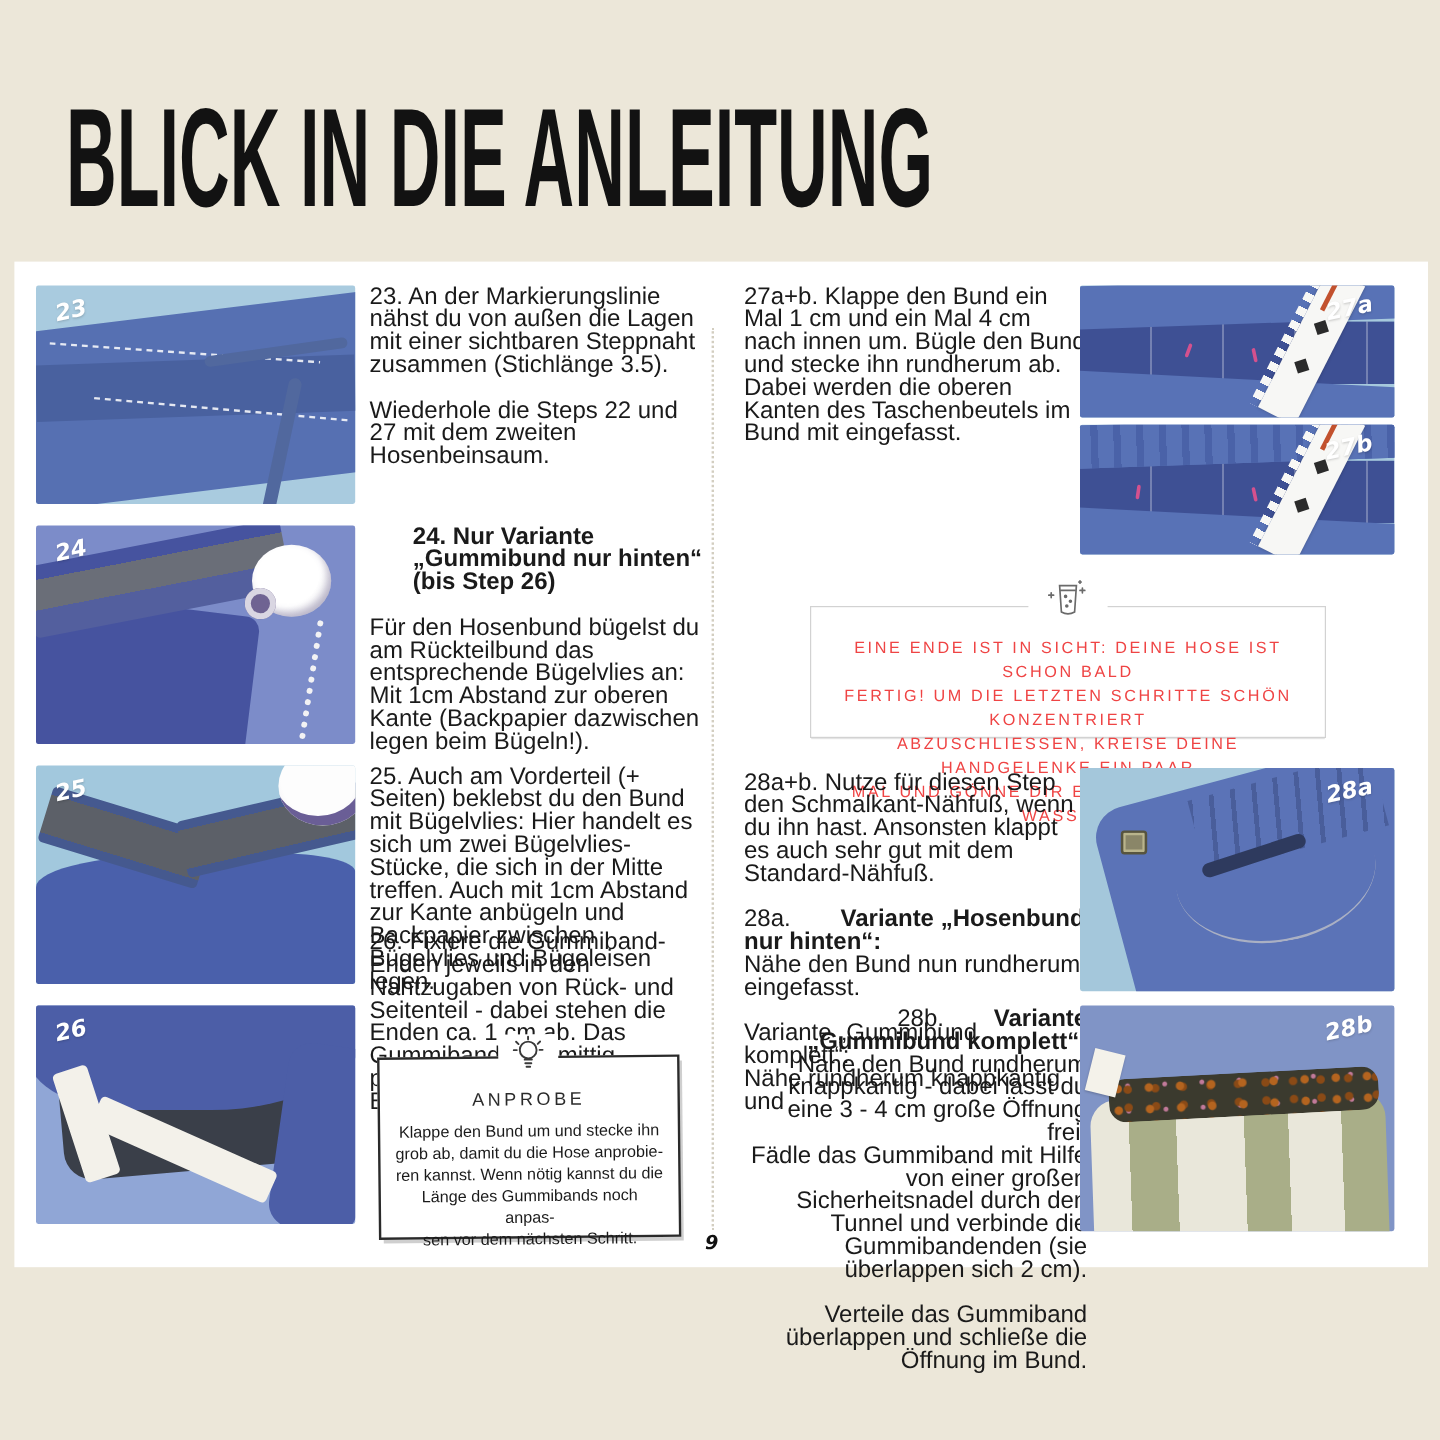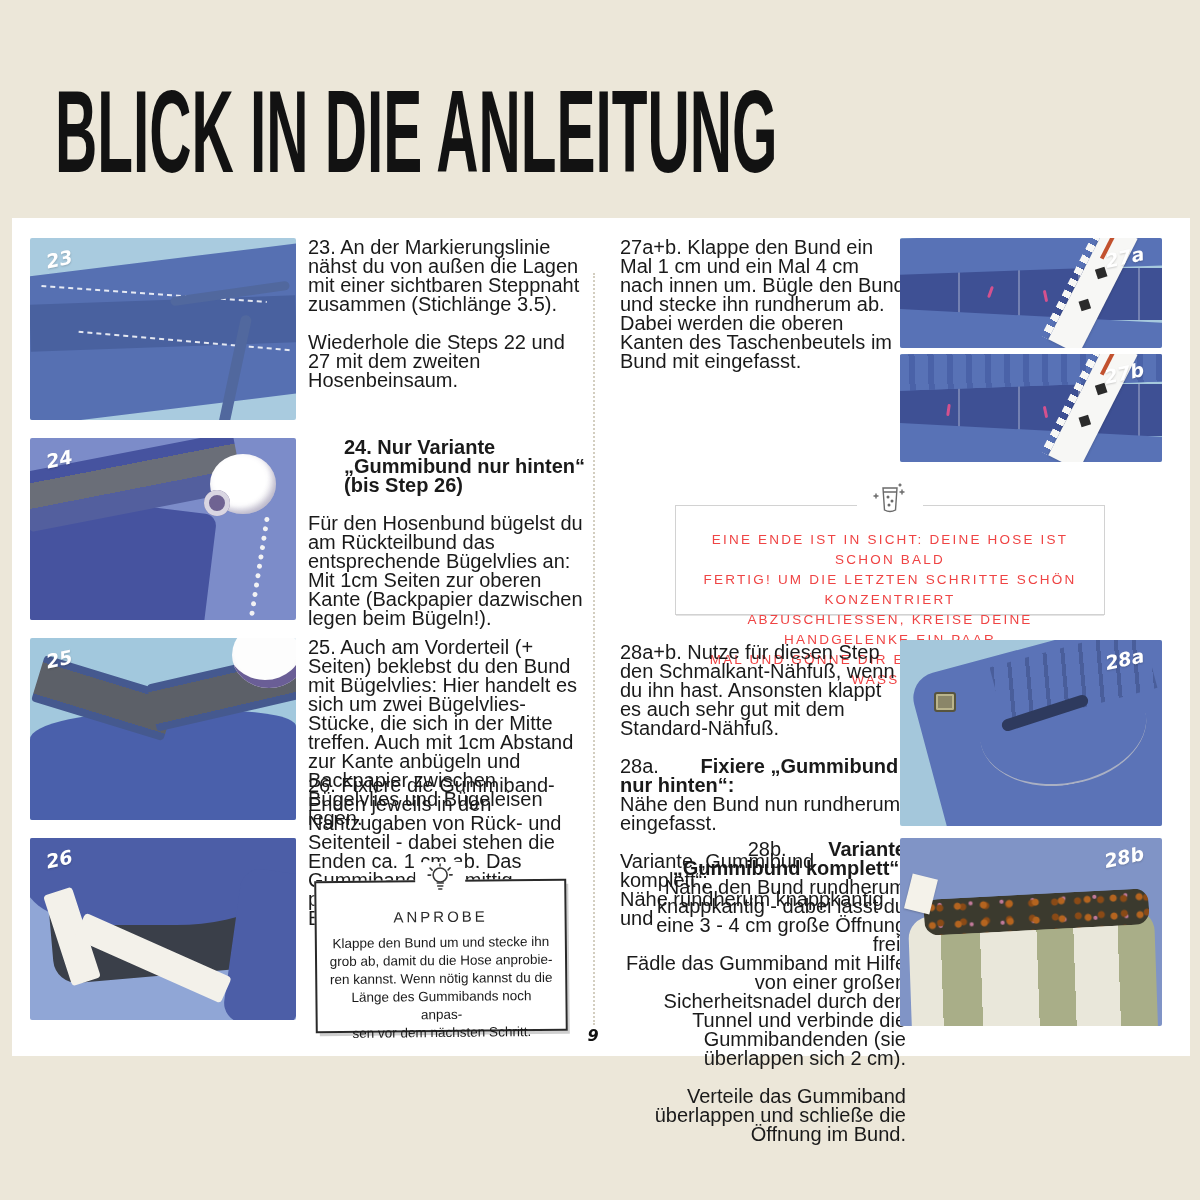--- a/index.html
+++ b/index.html
@@ -186,21 +186,21 @@
     <span class="num num-left">26</span>
   </div>
 
   <div class="step col-left" style="top:20px;">
     <p>23. An der Markierungslinie nähst du von außen die Lagen mit einer sichtbaren Steppnaht zusammen (Stichlänge 3.5).</p>
     <p>Wiederhole die Steps 22 und 27 mit dem zweiten Hosenbeinsaum.</p>
   </div>
 
   <div class="step col-left" style="top:220px;">
     <p class="b">24. Nur Variante „Gummibund nur hinten“ (bis Step 26)</p>
-    <p>Für den Hosenbund bügelst du am Rückteilbund das entsprechende Bügelvlies an: Mit 1cm Seiten zur oberen Kante (Backpapier dazwischen legen beim Bügeln!).</p>
+    <p>Für den Hosenbund bügelst du am Rückteilbund das entsprechende Bügelvlies an: Mit 1cm Abstand zur oberen Kante (Backpapier dazwischen legen beim Bügeln!).</p>
   </div>
 
   <div class="step col-left" style="top:420px;">
     <p>25. Auch am Vorderteil (+ Seiten) beklebst du den Bund mit Bügelvlies: Hier handelt es sich um zwei Bügelvlies-Stücke, die sich in der Mitte treffen. Auch mit 1cm Abstand zur Kante anbügeln und Backpapier zwischen Bügelvlies und Bügeleisen legen.</p>
   </div>
 
   <div class="step col-left" style="top:558px;">
     <p>26. Fixiere die Gummiband-Enden jeweils in den Nahtzugaben von Rück- und Seitenteil - dabei stehen die Enden ca. 1 cm ab. Das Gummiband liegt mittig positioniert über dem Bügelvlies-Streifen.</p>
   </div>
 
@@ -245,21 +245,21 @@
       </svg>
     </div>
     <div class="tip-body">EINE ENDE IST IN SICHT: DEINE HOSE IST SCHON BALD
 FERTIG! UM DIE LETZTEN SCHRITTE SCHÖN KONZENTRIERT
 ABZUSCHLIESSEN, KREISE DEINE HANDGELENKE EIN PAAR
 MAL UND GÖNNE DIR EIN PAAR SCHLÜCKE WASSER.</div>
   </div>
 
   <div class="step col-right" style="top:425px;">
     <p>28a+b. Nutze für diesen Step den Schmalkant-Nähfuß, wenn du ihn hast. Ansonsten klappt es auch sehr gut mit dem Standard-Nähfuß.</p>
-    <p><span>28a. </span><span class="b">Fixiere „Gummibund nur hinten“:</span>
+    <p><span>28a. </span><span class="b">Variante „Hosenbund nur hinten“:</span>
 <span>Nähe den Bund nun rundherum eingefasst.</span></p>
     <p>Variante „Gummibund komplett“:
 Nähe rundherum knappkantig und</p>
   </div>
 
   <div class="step col-right" style="top:622px;text-align:right;">
     <p><span>28b. </span><span class="b">Variante „Gummibund komplett“:</span>
 <span>Nähe den Bund rundherum knappkantig - dabei lässt du eine 3 - 4 cm große Öffnung frei.
 Fädle das Gummiband mit Hilfe von einer großen Sicherheitsnadel durch den Tunnel und verbinde die Gummibandenden (sie überlappen sich 2 cm).</span></p>
     <p>Verteile das Gummiband überlappen und schließe die Öffnung im Bund.</p>

